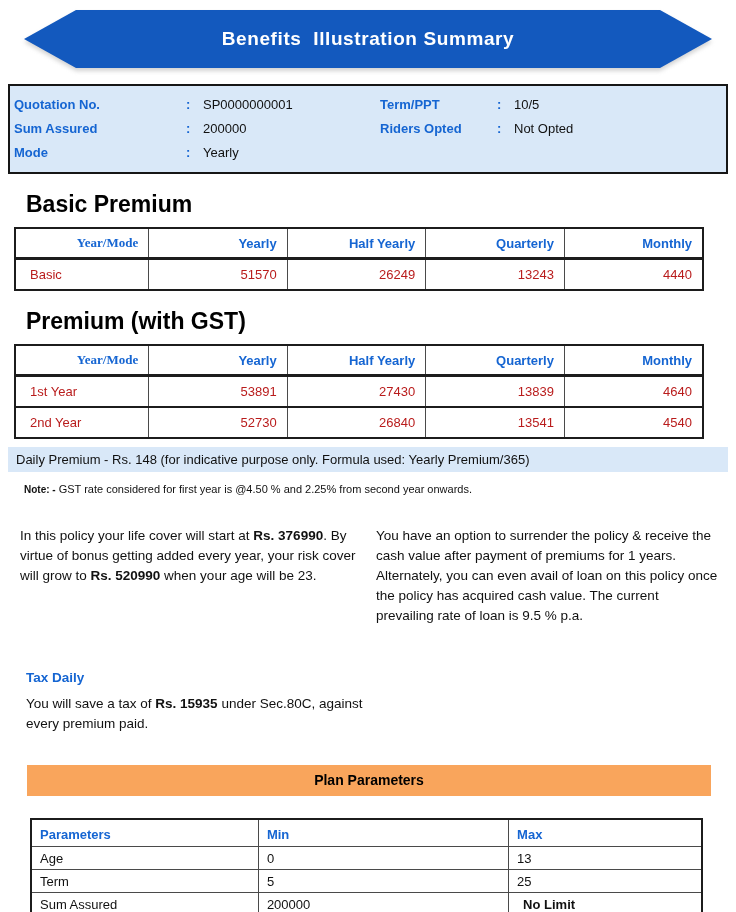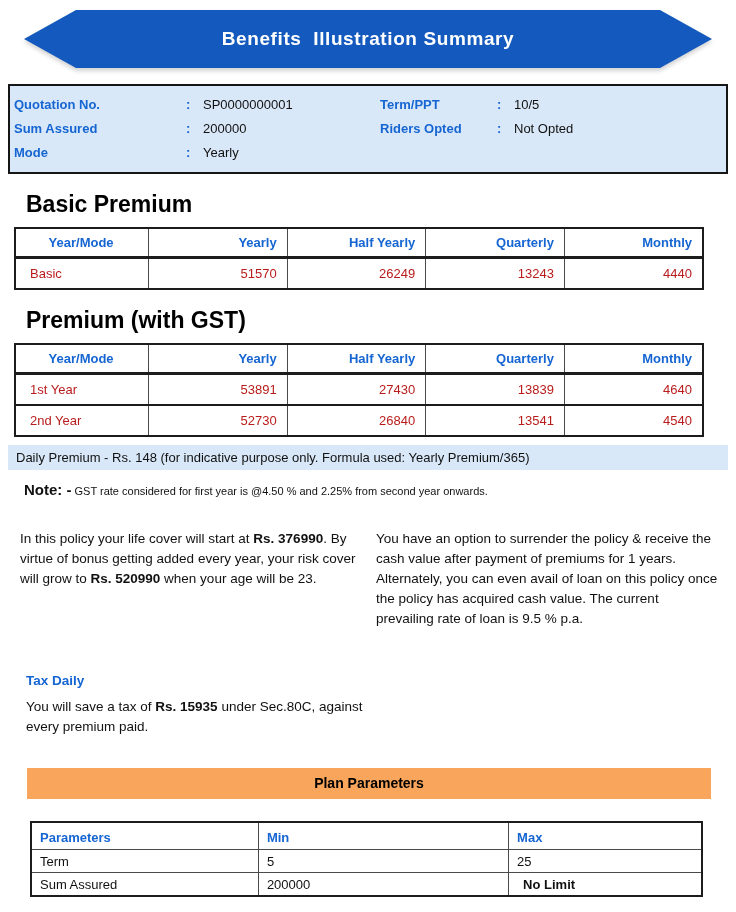--- a/index.html
+++ b/index.html
@@ -40,33 +40,33 @@
   
   table.ptable {
     border-collapse:collapse; margin-left:14px; width:690px;
     border:2px solid #1c1c1c; font-size:13px;
   }
   table.ptable th, table.ptable td { border-left:1px solid #4a4a4a; }
   table.ptable th {
     color:#1565D2; font-weight:bold; text-align:right;
     padding:6px 10px 6px 10px; border-bottom:3px solid #1c1c1c;
   }
-  table.ptable th.col-label { text-align:center; padding-left:8px; }
+  table.ptable th.col-label { text-align:right; padding-left:8px;font-family:Liberation Serif, serif; }
   table.ptable td { padding:7px 10px; text-align:right; color:#b91c1c; }
   table.ptable td.col-label { text-align:left; padding-left:14px; }
   table.ptable tbody tr + tr td { border-top:2px solid #1c1c1c; }
   col.c-first { width:134px; } col.c-num { width:139px; }
 
   
   .daily-strip {
     margin:8px 8px 0 8px; background:#D9E8F8; font-size:13px; color:#111;
     padding:5px 8px 5px 8px;
   }
   .gst-note { margin:11px 0 0 14px; font-size:11px; color:#111; }
-  .gst-note b { font-size:15px;padding-left:10px; }
+  .gst-note b { font-size:10px;padding-left:10px; }
 
   
   .benefit-cols { display:flex; margin:31px 18px 0 20px; }
   .bcol-left  { width:352px; }
   .bcol-right { width:346px; margin-left:8px; }
   .bhead { color:#1565D2; font-weight:bold; font-size:13.5px; margin-bottom:9px; }
   .btext { font-size:13.5px; line-height:1.48; color:#111; }
   .tax-block { margin:44px 18px 0 26px; width:352px; }
 
   
@@ -220,20 +220,25 @@
     </colgroup>
   <thead>
     <tr>
       <th>Parameters</th>
       <th>Min</th>
       <th>Max</th>
     </tr>
   </thead>
   <tbody>
     <tr>
+      <td>Age</td>
+      <td>0</td>
+      <td>13</td>
+    </tr>
+    <tr>
       <td>Term</td>
       <td>5</td>
       <td>25</td>
     </tr>
     <tr>
       <td>Sum Assured</td>
       <td>200000</td>
       <td class="bold pad-more">No Limit</td>
     </tr>
 

